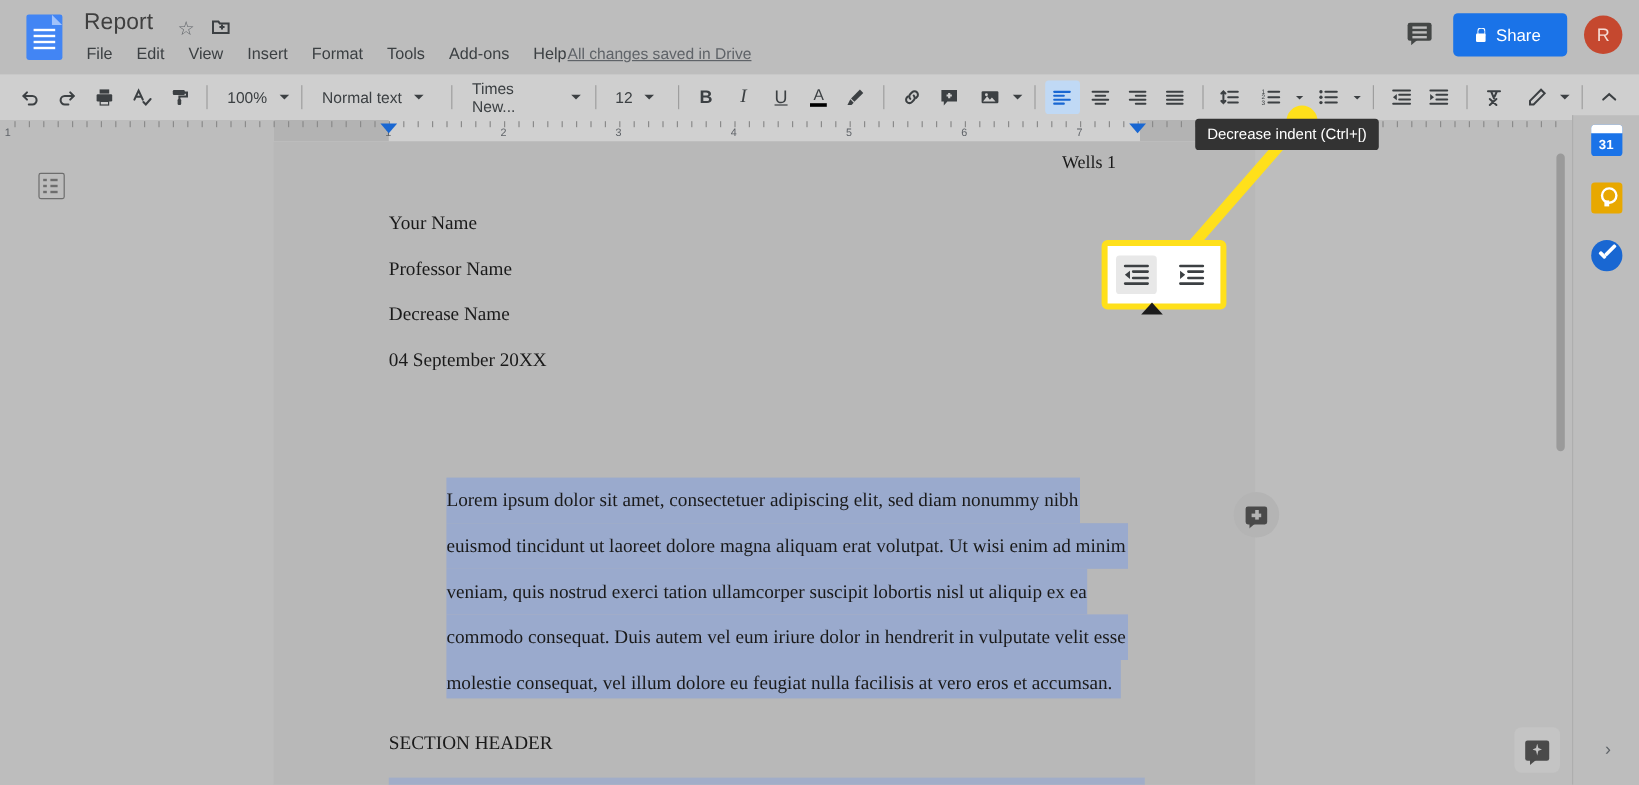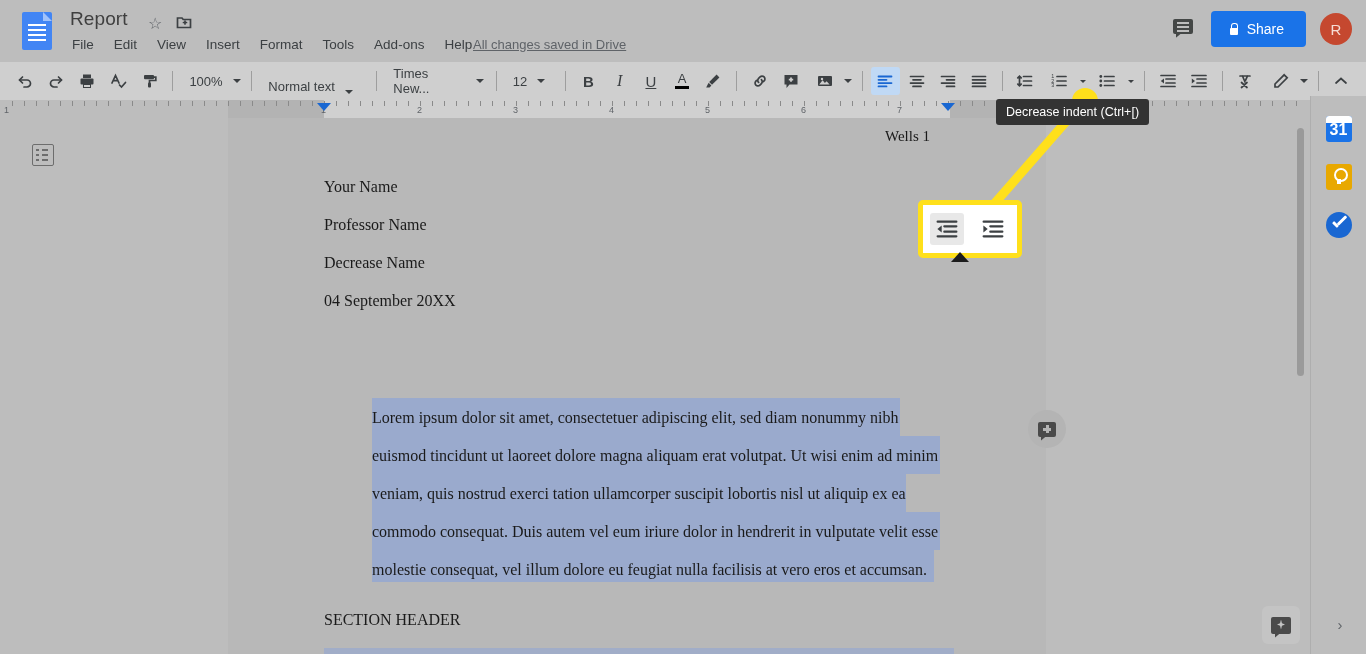--- a/index.html
+++ b/index.html
@@ -158,22 +158,22 @@
     position:absolute; right:62px; top:10px; width:7px; height:248px; background:#9a9a9a;
     border-radius:4px; cursor:pointer;
   }
   
   .right-rail {
     position:absolute; right:0; top:96px; width:56px; height:558px;
     background:#bdbdbd; border-left:1px solid #aeaeae;
     display:flex; flex-direction:column; align-items:center; padding-top:8px; gap:22px;
   }
   .rail-icon { width:26px; height:26px; cursor:pointer; position:relative; border-radius:3px; }
-  .cal-icon { background:#1a73e8; border-radius:3px; color:#fff; font-size:16px;
-    display:flex; align-items:flex-end; justify-content:center; padding-bottom:3px; font-weight:700;margin-top:12px;}
+  .cal-icon { background:#1a73e8; border-radius:3px; color:#fff; font-size:11px;
+    display:flex; align-items:flex-end; justify-content:center; padding-bottom:3px; font-weight:700;}
   .cal-icon::before { content:""; position:absolute; left:0; top:0; right:0; height:7px; background:#fff; border-radius:3px 3px 0 0;}
   .keep-icon { background:#e8a800; border-radius:3px; }
   .keep-icon::before{
     content:""; position:absolute; left:8px; top:4px; width:10px; height:10px;
     border:2px solid #fff; border-radius:50%;
   }
   .keep-icon::after{
     content:""; position:absolute; left:11px; top:15px; width:4px; height:5px; background:#fff;
   }
   .tasks-icon { background:#1967d2; border-radius:50%; }
@@ -299,21 +299,21 @@
       </svg>
   </div>
 
   <div class="tb-sep"></div>
 
   <div class="tb-select" style="min-width:62px;">
     <span>100%</span>
     <span class="caret"></span>
   </div>
   <div class="tb-sep"></div>
-  <div class="tb-select" style="min-width:108px;align-items:flex-end;">
+  <div class="tb-select" style="min-width:108px;">
     <span>Normal text</span>
     <span class="caret"></span>
   </div>
   <div class="tb-sep"></div>
   <div class="tb-select" style="min-width:96px;">
     <span>Times New...</span>
     <span class="caret"></span>
   </div>
   <div class="tb-sep"></div>
   <div class="tb-select" style="min-width:52px;">

